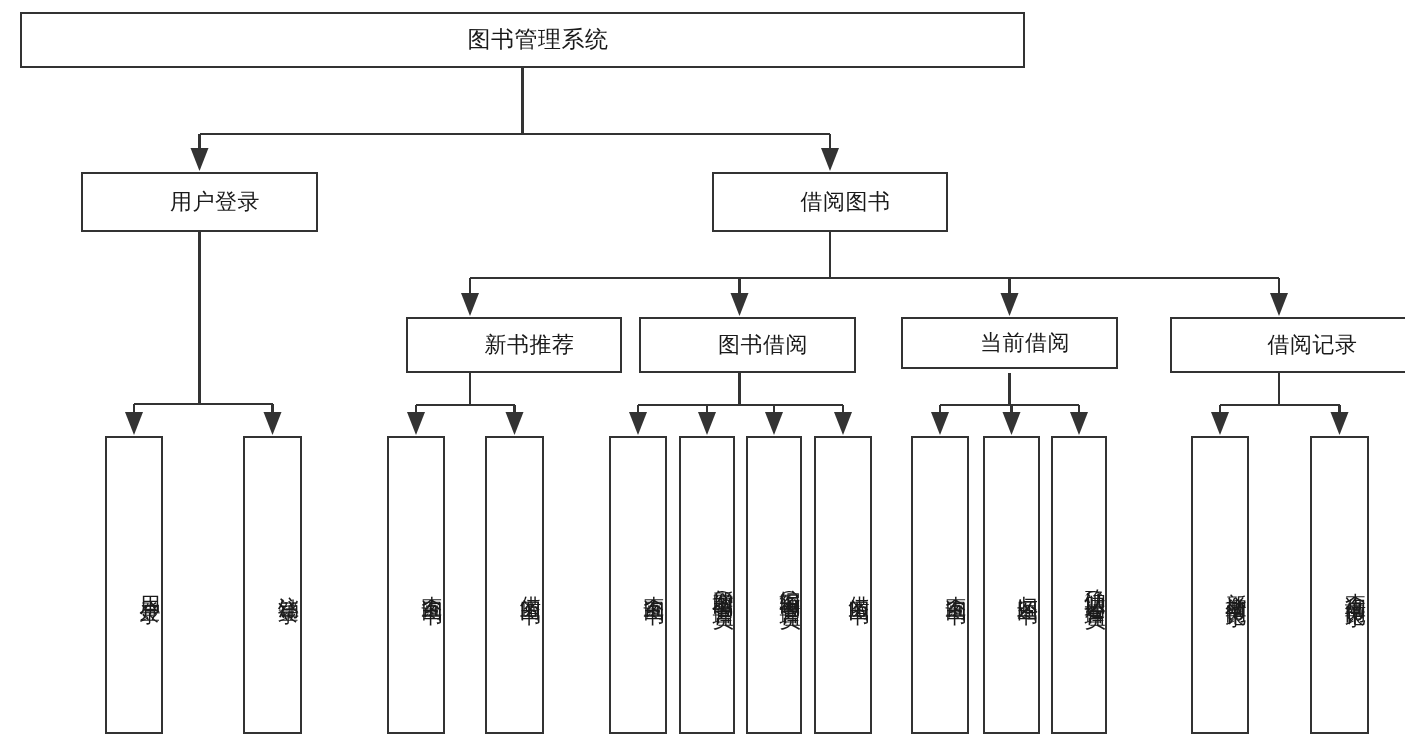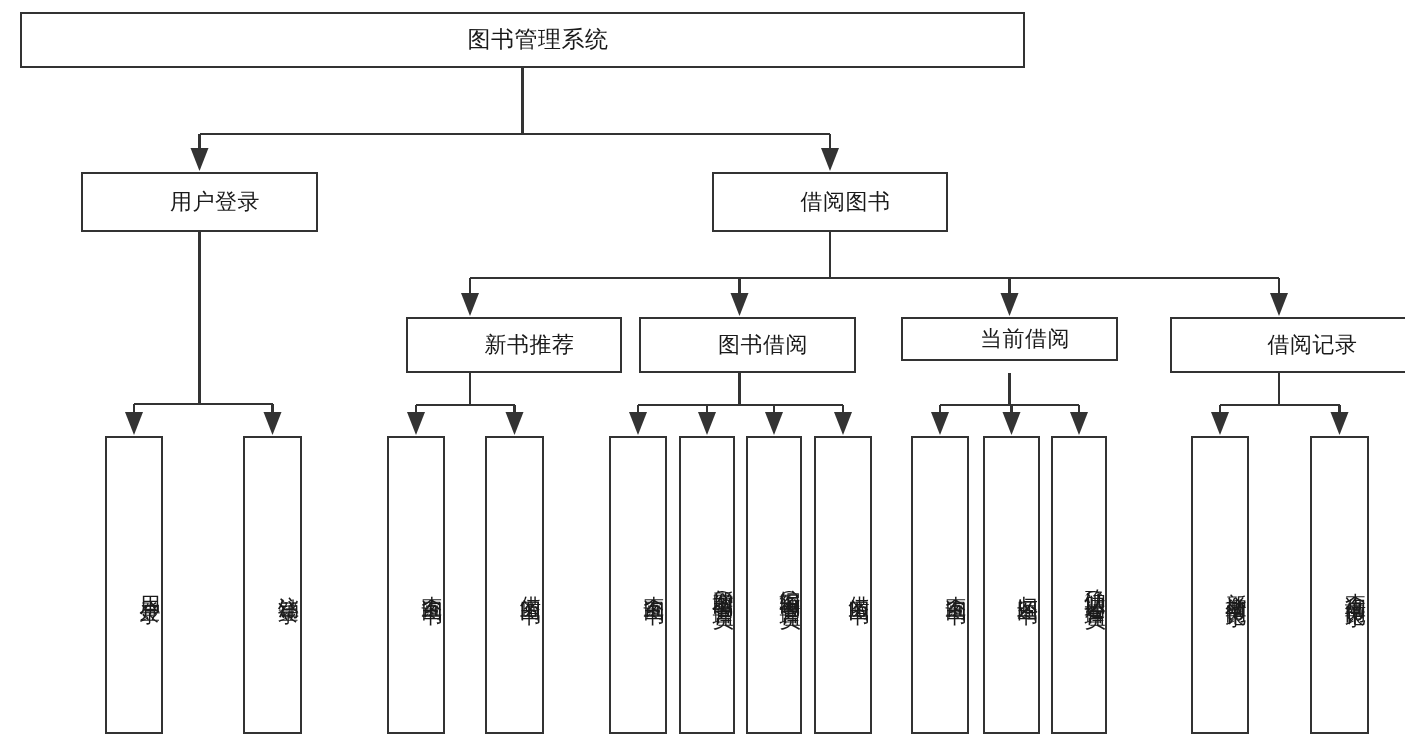--- a/index.html
+++ b/index.html
@@ -156,21 +156,21 @@
       </div>
       <div class="node-box horizontal" style="left: 712px; top: 172px; width: 236px; height: 60px;">
         <span class="node-label">借阅图书</span>
       </div>
       <div class="node-box horizontal" style="left: 362px; top: 317px; width: 216px; height: 56px; margin-left: 44px;">
         <span class="node-label">新书推荐</span>
       </div>
       <div class="node-box horizontal" style="left: 631px; top: 317px; width: 217px; height: 56px; margin-left: 8px;">
         <span class="node-label">图书借阅</span>
       </div>
-      <div class="node-box horizontal" style="left: 901px; top: 317px; width: 217px; height: 44px;">
+      <div class="node-box horizontal" style="left: 901px; top: 317px; width: 217px; height: 52px;">
         <span class="node-label">当前借阅</span>
       </div>
       <div class="node-box horizontal" style="left: 1170px; top: 317px; width: 254px; height: 56px;">
         <span class="node-label">借阅记录</span>
       </div>
       <div class="node-box vertical" style="left: 105px; top: 436px; width: 58px; height: 298px;">
         <span class="node-label">用户登录</span>
       </div>
       <div class="node-box vertical" style="left: 243px; top: 436px; width: 59px; height: 298px;">
         <span class="node-label">注销登录</span>

